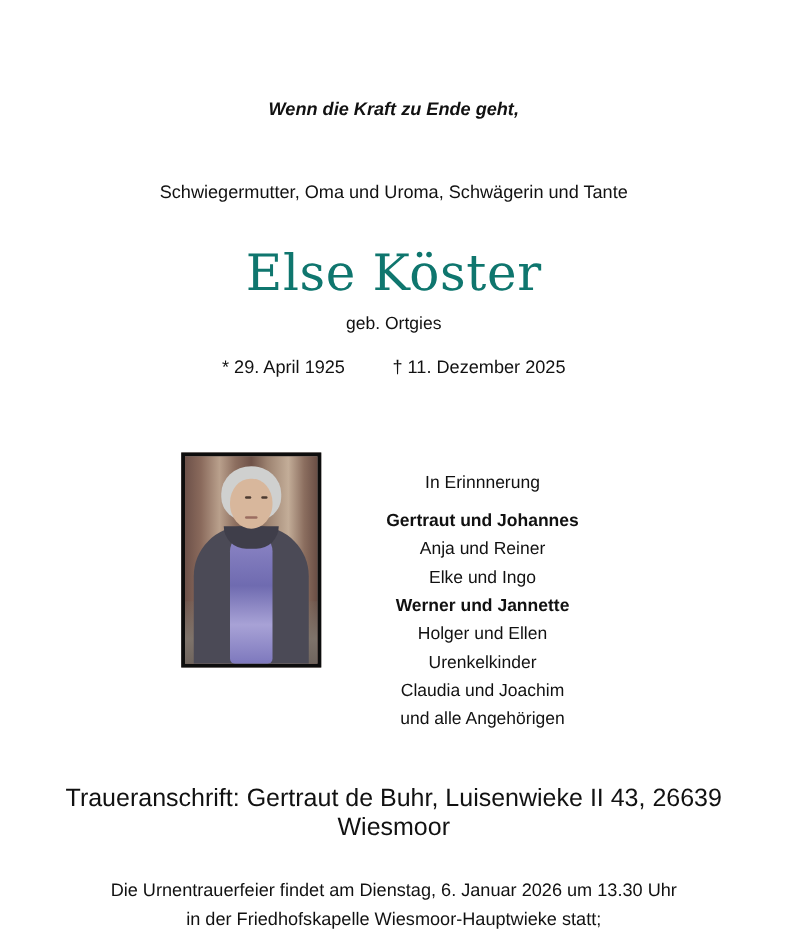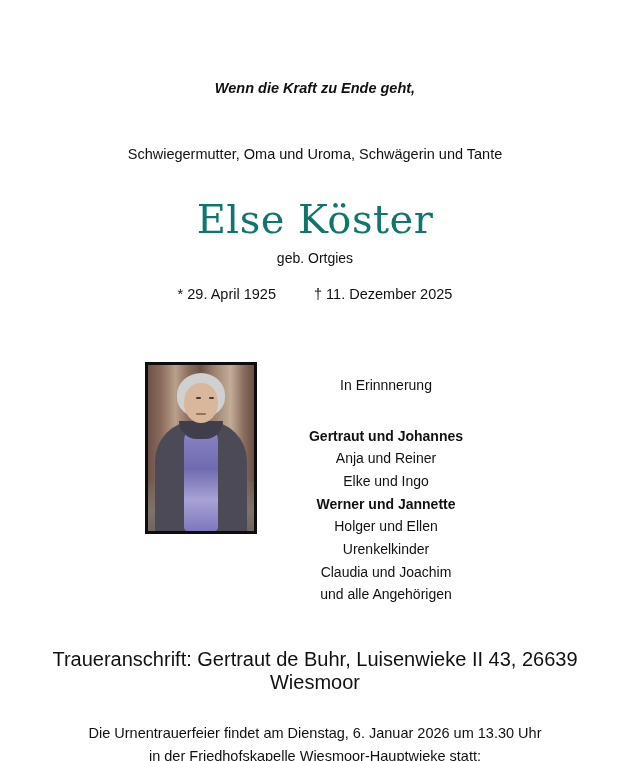--- a/index.html
+++ b/index.html
@@ -152,21 +152,21 @@
   }
 
   .family {
     text-align: center;
     font-size: 14px;
     line-height: 1.62;
     color: #111;
     padding-top: 12px;
     min-width: 210px;
   }
-  .family .lead { margin-bottom: 28px; }
+  .family .lead { margin-bottom: 8px; }
   .family .strong { font-weight: bold; }
 
   .address {
     margin-top: 42px;
     text-align: center;
     font-size: 20px;
     color: #111;
   }
 
   .ceremony {

